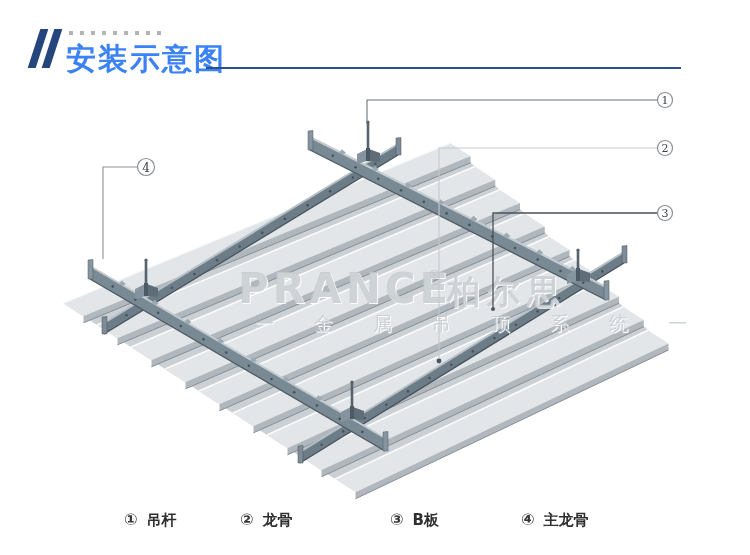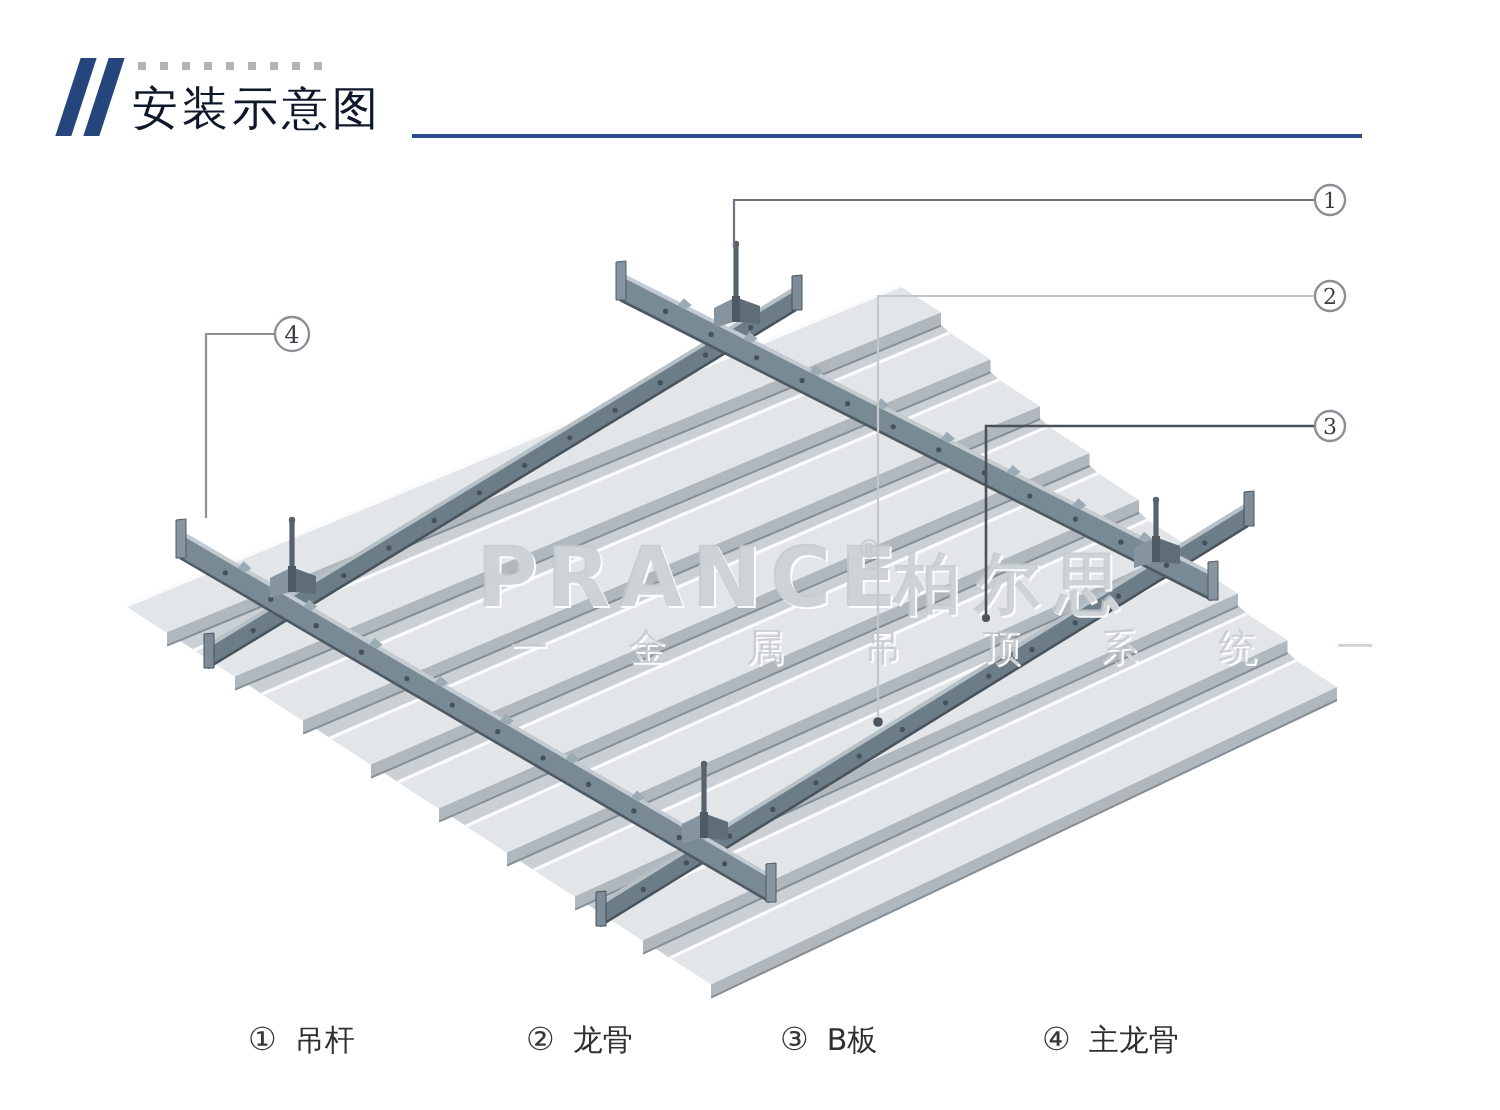--- a/index.html
+++ b/index.html
@@ -6,36 +6,36 @@
   body{
     width:750px;height:555px;position:relative;background:#ffffff;
     font-family:"DejaVu Sans","Liberation Sans",sans-serif;overflow:hidden;
   }
   
   .hdr-slashes{position:absolute;left:34px;top:29px;display:flex;gap:6px;}
   .hdr-slashes i{display:block;width:8px;height:39px;background:#24467d;transform:skewX(-18deg);}
   .hdr-dots{position:absolute;left:69px;top:31px;display:flex;gap:7px;}
   .hdr-dots i{display:block;width:4px;height:4px;background:#b2b5b8;}
   .page-title{
-    position:absolute;left:66px;top:39px;font-size:23px;font-weight:normal;
-    color:#0f172a;letter-spacing:2px;white-space:nowrap;
+    position:absolute;left:66px;top:39px;font-size:30px;font-weight:bold;
+    color:#3b82f6;letter-spacing:2px;white-space:nowrap;
   }
   .hdr-underline{position:absolute;left:206px;top:67px;width:475px;height:2px;background:#2b4e8d;}
   
   #diagram{position:absolute;left:0;top:0;width:750px;height:555px;}
   .co-num{font-family:"DejaVu Serif","Liberation Serif",serif;font-size:11px;fill:#3a4047;}
   .co-num4{font-family:"DejaVu Serif","Liberation Serif",serif;font-size:12px;fill:#3a4047;}
   .wm-brand{font-size:42px;font-weight:bold;letter-spacing:4px;}
   .wm-reg{font-size:13px;font-weight:bold;}
   .wm-cn{font-size:33px;font-weight:bold;letter-spacing:7px;}
   .wm-tag{font-size:19px;letter-spacing:17px;}
   .wm-hi{fill:#ffffff;opacity:0.95;}
   .wm-lo{fill:#c3c9cd;opacity:0.8;}
   
-  .legend-item{position:absolute;top:510px;font-size:15px;color:#303032;white-space:nowrap;}
+  .legend-item{position:absolute;top:510px;font-size:15px;color:#303032;white-space:nowrap;font-weight:bold;}
   .legend-item .n{margin-right:9px;font-size:16px;color:#37383a;}
 </style>
 </head>
 <body>
 
 <div class="hdr-slashes">
     <i></i>
     <i></i>
   </div>
 <div class="hdr-dots">
@@ -233,21 +233,21 @@
   </g>
   <g>
     <circle cx="146" cy="167" r="8.5" fill="#ffffff" stroke="#8a9096" stroke-width="1.2"></circle>
     <text class="co-num4" x="146" y="171.5" text-anchor="middle">4</text>
   </g>
 </svg>
 
 <div class="legend-item" style="left:124px">
   <span class="n">①</span><span>吊杆</span>
 </div>
-<div class="legend-item" style="left:263px">
+<div class="legend-item" style="left:240px">
   <span class="n">②</span><span>龙骨</span>
 </div>
 <div class="legend-item" style="left:390px">
   <span class="n">③</span><span>B板</span>
 </div>
 <div class="legend-item" style="left:521px">
   <span class="n">④</span><span>主龙骨</span>
 </div>
 
 </body></html>

